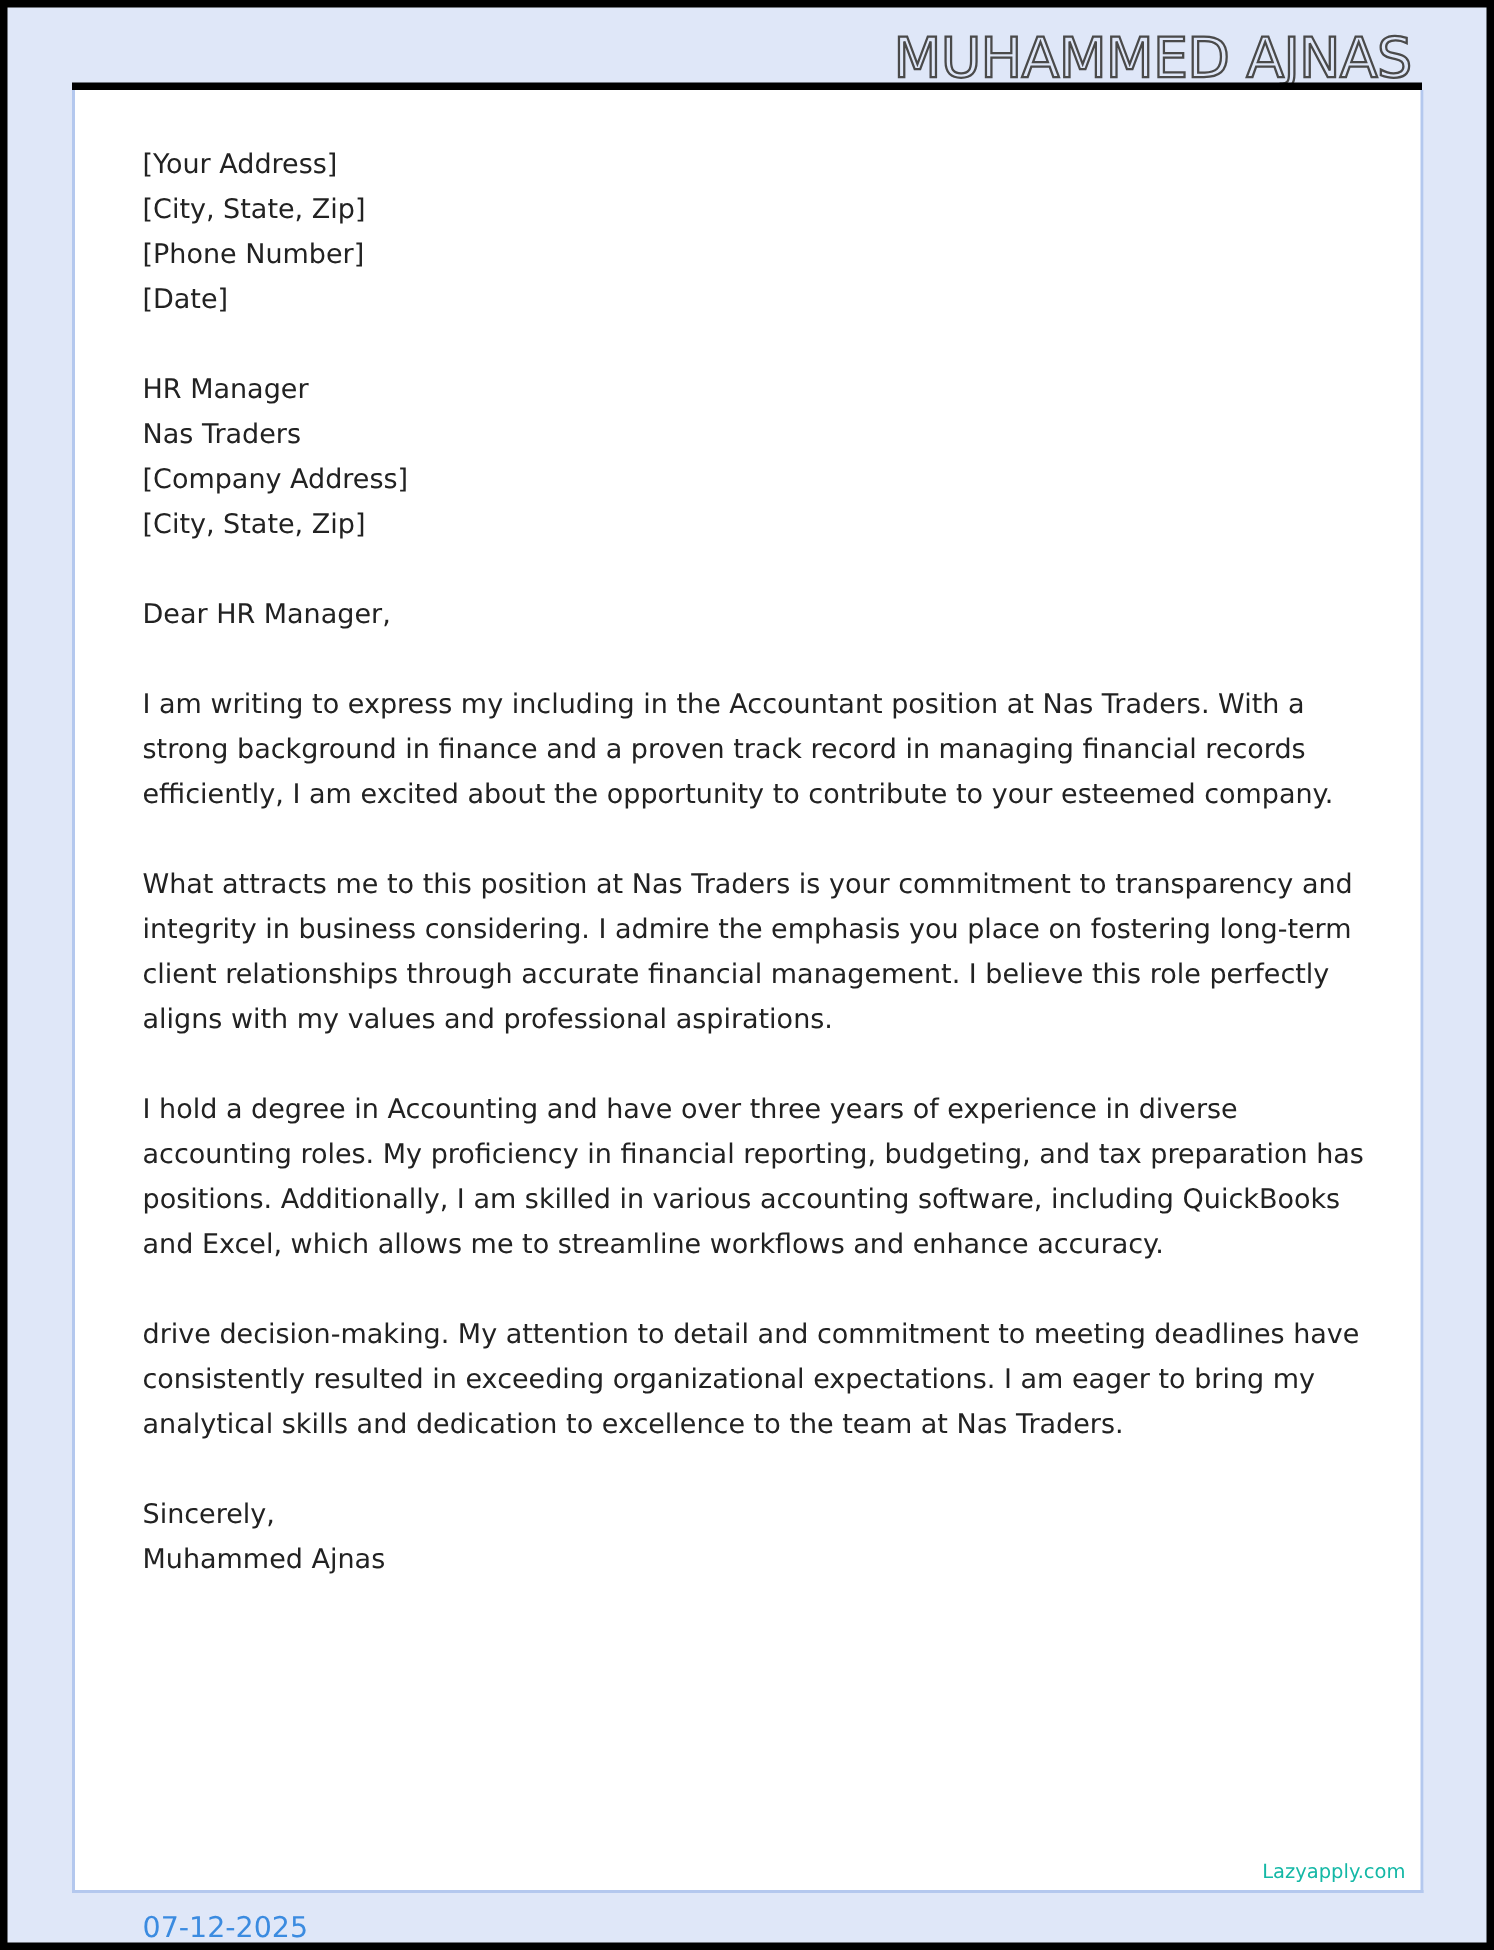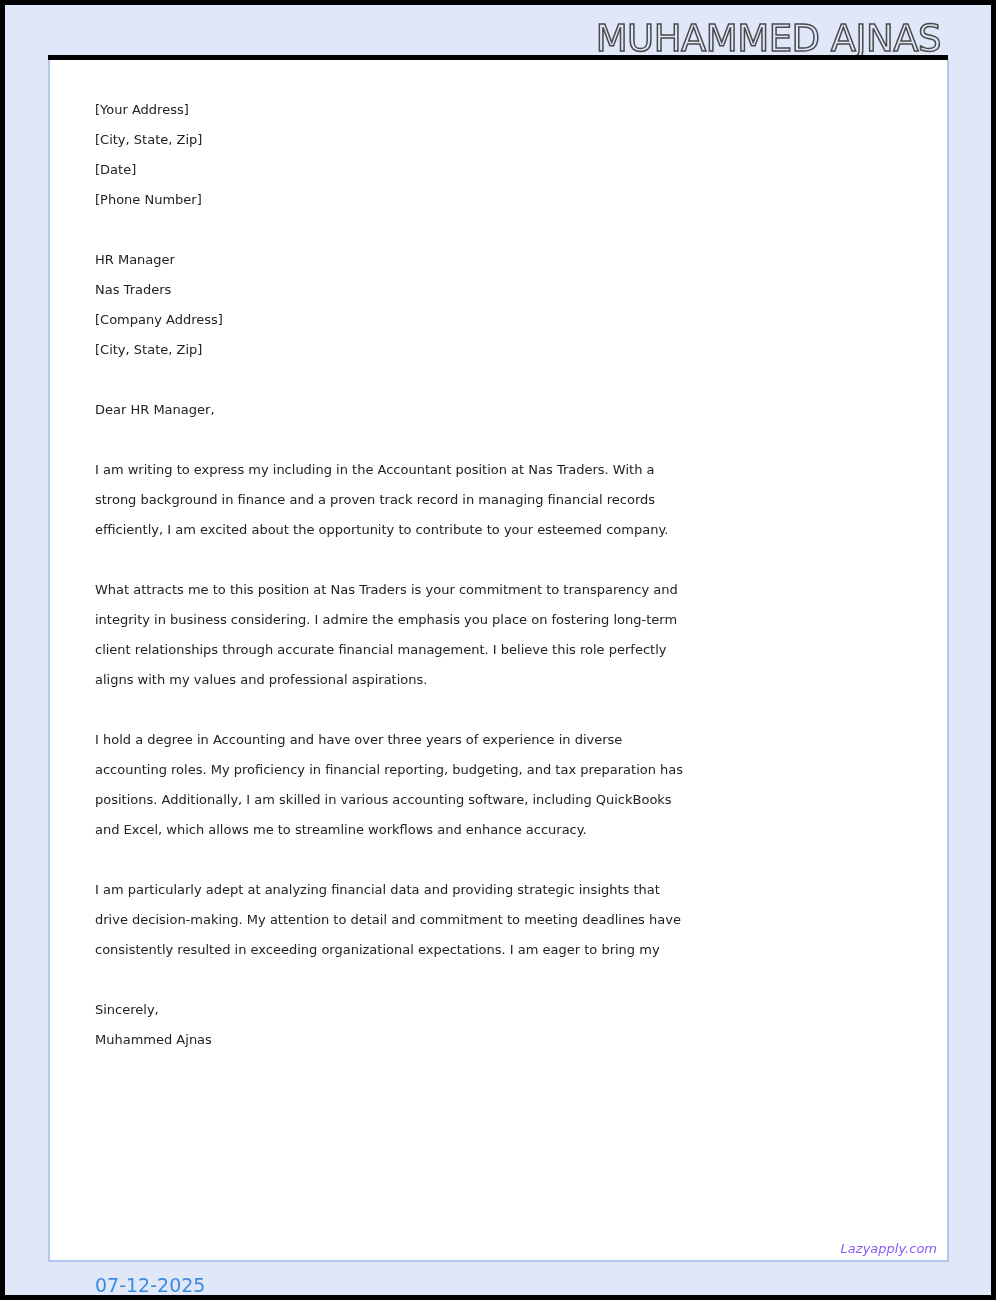--- a/index.html
+++ b/index.html
@@ -40,58 +40,57 @@
       width: 897px; height: 1200px;
       background: #fff;
       border-left: 2px solid #b4c8ee;
       border-right: 2px solid #b4c8ee;
       border-bottom: 2px solid #b4c8ee;
     }
     .letter {
       position: absolute;
       left: 95px; top: 95px;
       width: 810px;
-      font-size: 13px;
+      font-size: 18px;
       line-height: 30px;
       color: #222;
     }
     .line { display: block; white-space: nowrap; }
     .gap { height: 30px; }
     .para { margin: 0 0 30px 0; }
     .date {
       position: absolute;
       left: 95px; top: 1272px;
       font-size: 19px;
       color: #3b8be0;
       line-height: 26px;
     }
     .brand {
       position: absolute;
       right: 59px; top: 1240px;
       font-size: 13px;
-      color: #8b5cf6;
+      color: #14b8a6;
       line-height: 18px;
-      font-style: italic;
     }
   </style>
 </head>
 <body>
 
 <div class="page">
   <div class="name">MUHAMMED AJNAS</div>
   <div class="rule"></div>
   <div class="sheet"></div>
 </div>
 
 <div class="letter">
   <div>
     <span class="line">[Your Address]</span>
     <span class="line">[City, State, Zip]</span>
+    <span class="line">[Phone Number]</span>
     <span class="line">[Date]</span>
-    <span class="line">[Phone Number]</span>
   </div>
   <div class="gap"></div>
   <div>
     <span class="line">HR Manager</span>
     <span class="line">Nas Traders</span>
     <span class="line">[Company Address]</span>
     <span class="line">[City, State, Zip]</span>
   </div>
   <div class="gap"></div>
   <span class="line">Dear HR Manager,</span>
@@ -108,23 +107,23 @@
     <span class="line">client relationships through accurate financial management. I believe this role perfectly</span>
     <span class="line">aligns with my values and professional aspirations.</span>
   </div>
   <div class="para">
     <span class="line">I hold a degree in Accounting and have over three years of experience in diverse</span>
     <span class="line">accounting roles. My proficiency in financial reporting, budgeting, and tax preparation has</span>
     <span class="line">positions. Additionally, I am skilled in various accounting software, including QuickBooks</span>
     <span class="line">and Excel, which allows me to streamline workflows and enhance accuracy.</span>
   </div>
   <div class="para">
-    <span class="line">I am particularly adept at analyzing financial data and providing strategic insights that</span>
     <span class="line">drive decision-making. My attention to detail and commitment to meeting deadlines have</span>
     <span class="line">consistently resulted in exceeding organizational expectations. I am eager to bring my</span>
+    <span class="line">analytical skills and dedication to excellence to the team at Nas Traders.</span>
   </div>
 
   <div>
     <span class="line">Sincerely,</span>
     <span class="line">Muhammed Ajnas</span>
   </div>
 </div>
 
 <div class="date">07-12-2025</div>
 <div class="brand">Lazyapply.com</div>

